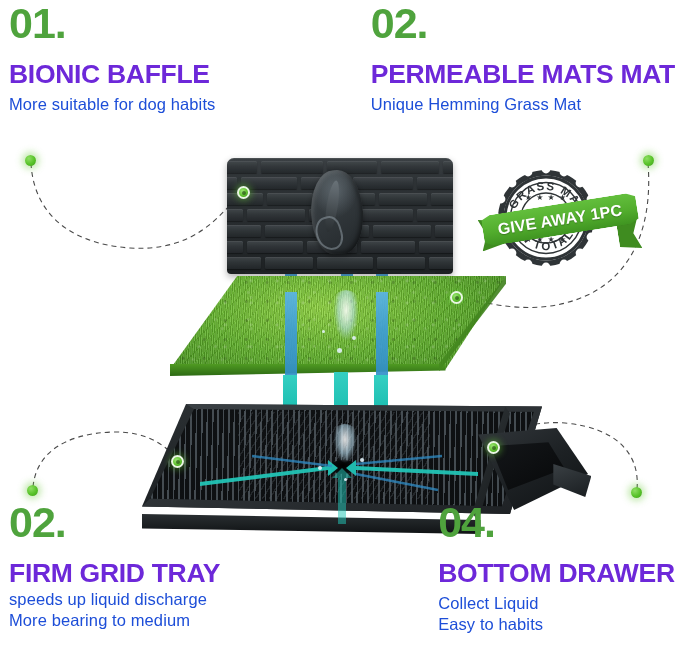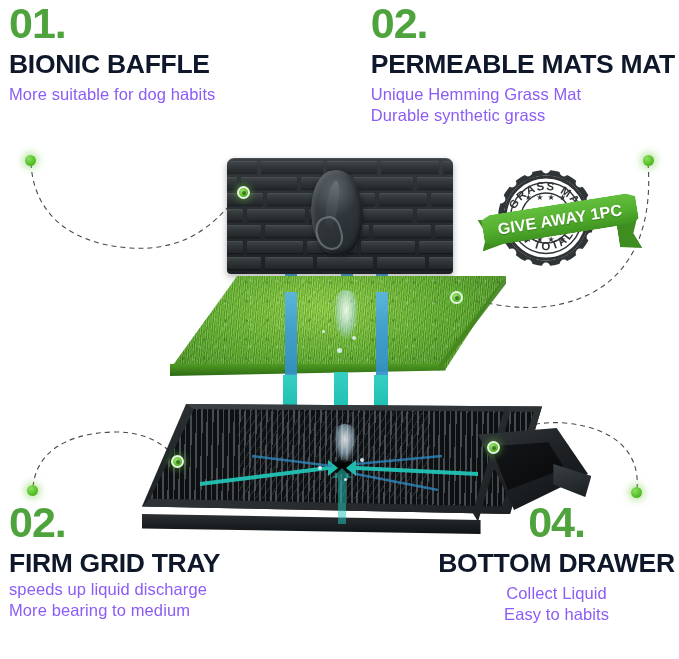--- a/index.html
+++ b/index.html
@@ -13,32 +13,32 @@
   }
   #stage { position:absolute; inset:0; }
 
   
   .callout { position:absolute; }
   .num {
     font-size:43px; font-weight:bold; line-height:0.95;
     color:#4fa33d; letter-spacing:-1px;
   }
   .title {
-    font-size:26.5px; font-weight:bold; color:#0f172a;
+    font-size:26.5px; font-weight:bold; color:#6d28d9;
     line-height:1.12; letter-spacing:-0.3px; white-space:nowrap;
-    margin-top:6px;
+    margin-top:16px;
   }
   .desc {
-    font-size:16.5px; color:#8b5cf6; line-height:1.33;
+    font-size:16.5px; color:#1d4ed8; line-height:1.33;
     letter-spacing:0.1px; margin-top:4px; white-space:nowrap;
   }
   .c-tl { left:9px;  top:3px;  text-align:left; }
   .c-tr { right:4px; top:3px;  text-align:left; }
   .c-bl { left:9px;  top:502px; text-align:left; }
-  .c-br { right:4px; top:502px; text-align:center; }
+  .c-br { right:4px; top:502px; text-align:left; }
   .c-bl .num, .c-br .num { line-height:0.95; }
   .c-br .title { letter-spacing:-0.2px; }
 
   
   .conn { position:absolute; inset:0; pointer-events:none; }
   .dot {
     position:absolute; width:11px; height:11px; border-radius:50%;
     background:radial-gradient(circle at 35% 32%, #8ede63 0%, #57c228 55%, #3f9e1c 100%);
     box-shadow:0 0 7px 3px rgba(108,200,60,0.42);
   }
@@ -457,21 +457,20 @@
   <div class="callout c-tl">
     <div class="num">01.</div>
     <div class="title">BIONIC BAFFLE</div>
     <div class="desc">More suitable for dog habits</div>
   </div>
 
   <div class="callout c-tr">
     <div class="num">02.</div>
     <div class="title">PERMEABLE MATS MAT</div>
     <div class="desc">Unique Hemming Grass Mat</div>
-    <div class="desc" style="margin-top:0;">Durable synthetic grass</div>
   </div>
 
   <div class="callout c-bl">
     <div class="num">02.</div>
     <div class="title">FIRM GRID TRAY</div>
     <div class="desc" style="margin-top:0;">speeds up liquid discharge</div>
     <div class="desc" style="margin-top:0;">More bearing to medium</div>
   </div>
 
   <div class="callout c-br">

